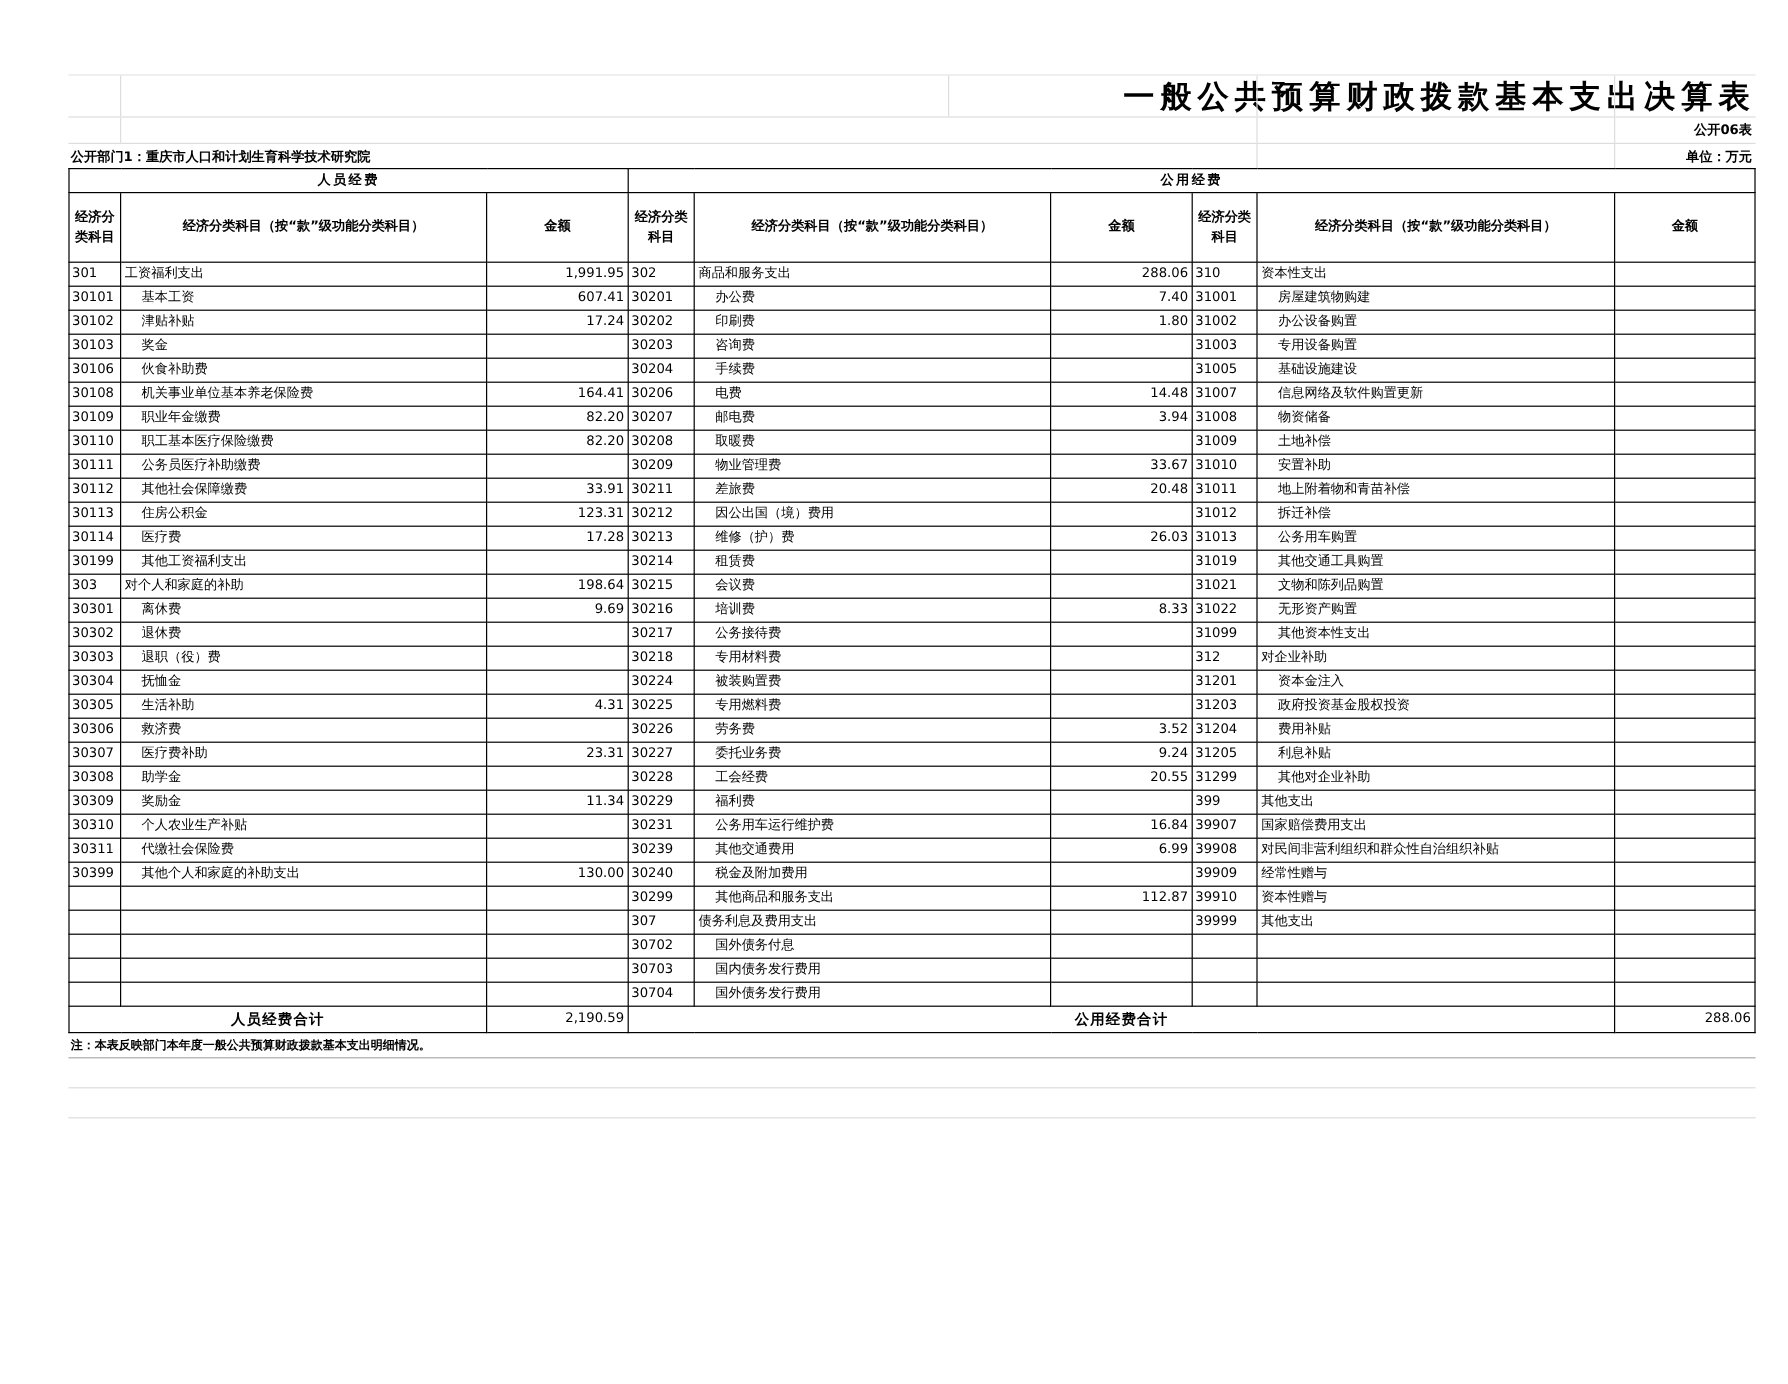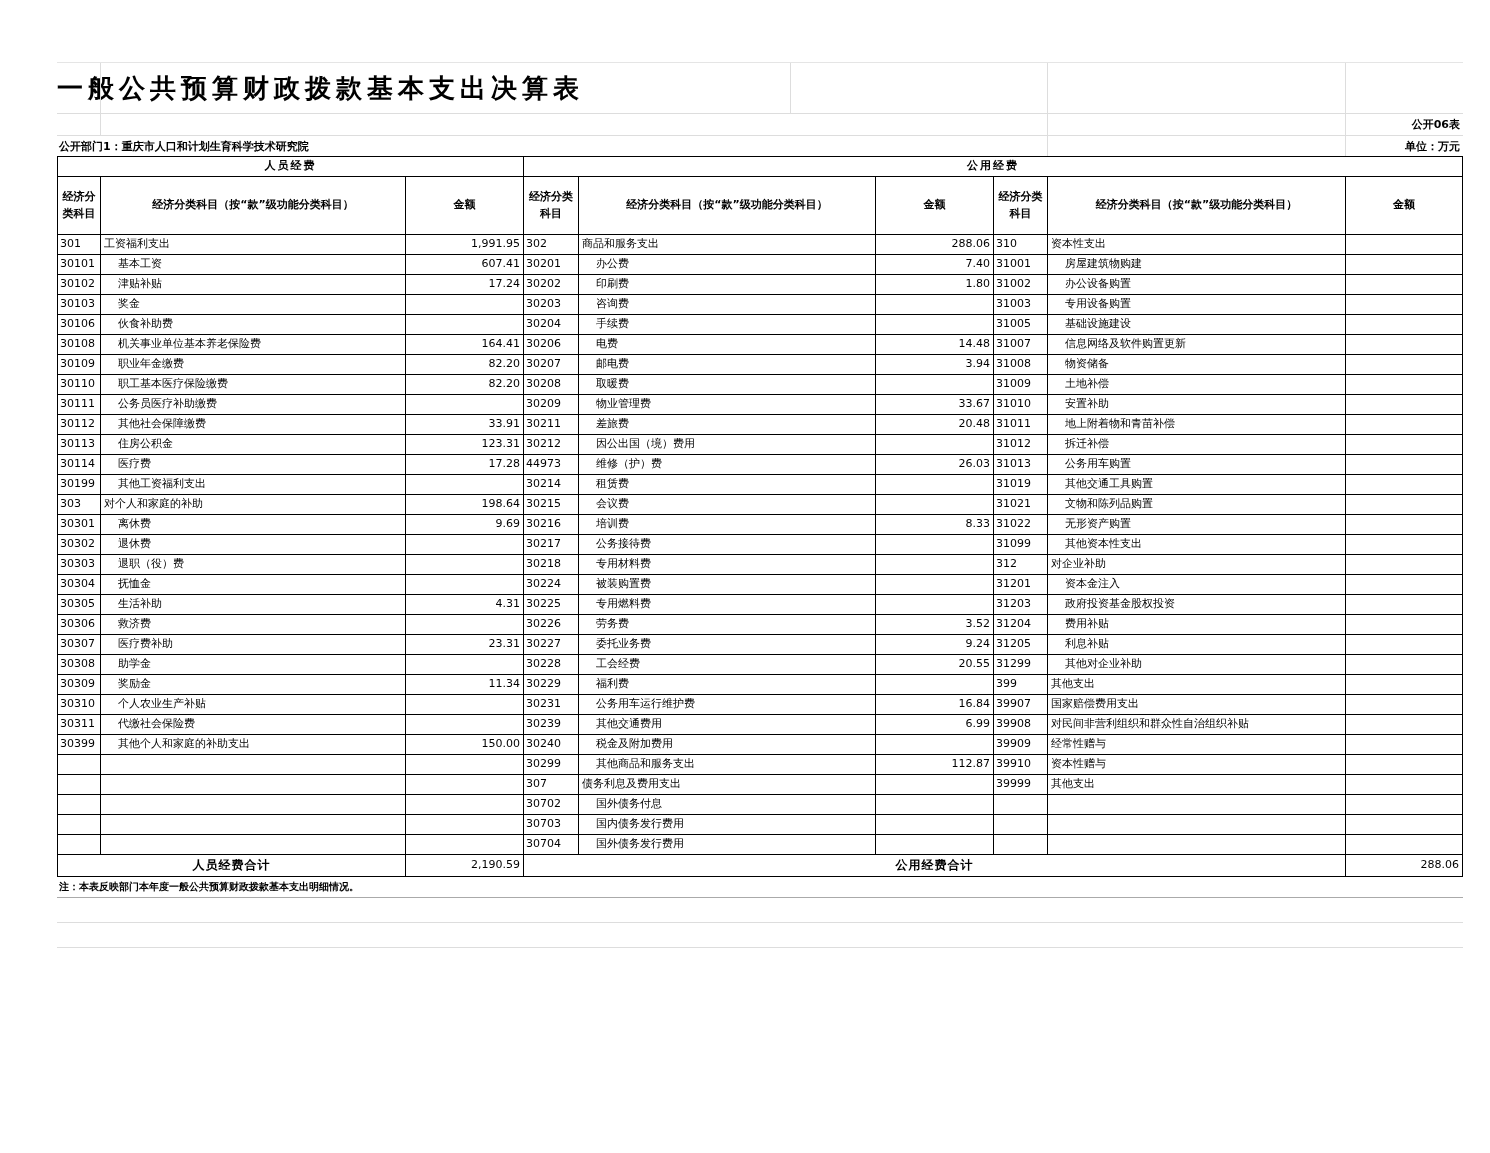--- a/index.html
+++ b/index.html
@@ -3,21 +3,21 @@
 <meta charset="utf-8">
 <style>
   * { margin:0; padding:0; box-sizing:border-box; }
   html,body { width:1490px; height:1153px; background:#fff; color:#000;
     font-family:"DejaVu Sans", sans-serif; }
   .sheet { position:absolute; left:57px; top:62px; width:1406px; }
 
   
   .pre-row { position:relative; border-bottom:1px solid #ddd; }
   .pre-row .gv { position:absolute; top:0; bottom:0; width:1px; background:#ddd; }
-  .title-row { height:52px; display:flex; align-items:center; justify-content:flex-start; border-top:1px solid #e5e5e5;}
+  .title-row { height:36px; display:flex; align-items:center; justify-content:flex-end; border-top:1px solid #e5e5e5;}
   .title { font-size:26px; font-weight:bold; letter-spacing:5px; white-space:nowrap; }
   .meta-row { display:flex; align-items:center; font-size:11px; font-weight:bold; }
   .meta-row.r1 { height:22px; }
   .meta-row.r2 { height:20px; border-bottom:none; }
   .meta-left { flex:1; padding-left:2px; text-align:left; }
   .meta-right { width:117px; text-align:right; padding-right:3px; }
 
   
   table { border-collapse:collapse; width:1406px; table-layout:fixed; }
   th, td { border:1px solid #000; font-size:11px; line-height:1.15;
@@ -217,21 +217,21 @@
           <td class="name ind">因公出国（境）费用</td>
           <td class="amt"></td>
           <td class="code">31012</td>
           <td class="name ind">拆迁补偿</td>
           <td class="amt"></td>
         </tr>
         <tr>
           <td class="code">30114</td>
           <td class="name ind">医疗费</td>
           <td class="amt">17.28</td>
-          <td class="code">44973</td>
+          <td class="code">30213</td>
           <td class="name ind">维修（护）费</td>
           <td class="amt">26.03</td>
           <td class="code">31013</td>
           <td class="name ind">公务用车购置</td>
           <td class="amt"></td>
         </tr>
         <tr>
           <td class="code">30199</td>
           <td class="name ind">其他工资福利支出</td>
           <td class="amt"></td>
@@ -370,21 +370,21 @@
           <td class="code">30239</td>
           <td class="name ind">其他交通费用</td>
           <td class="amt">6.99</td>
           <td class="code">39908</td>
           <td class="name">对民间非营利组织和群众性自治组织补贴</td>
           <td class="amt"></td>
         </tr>
         <tr>
           <td class="code">30399</td>
           <td class="name ind">其他个人和家庭的补助支出</td>
-          <td class="amt">150.00</td>
+          <td class="amt">130.00</td>
           <td class="code">30240</td>
           <td class="name ind">税金及附加费用</td>
           <td class="amt"></td>
           <td class="code">39909</td>
           <td class="name">经常性赠与</td>
           <td class="amt"></td>
         </tr>
         <tr>
           <td class="code"></td>
           <td class="name"></td>

